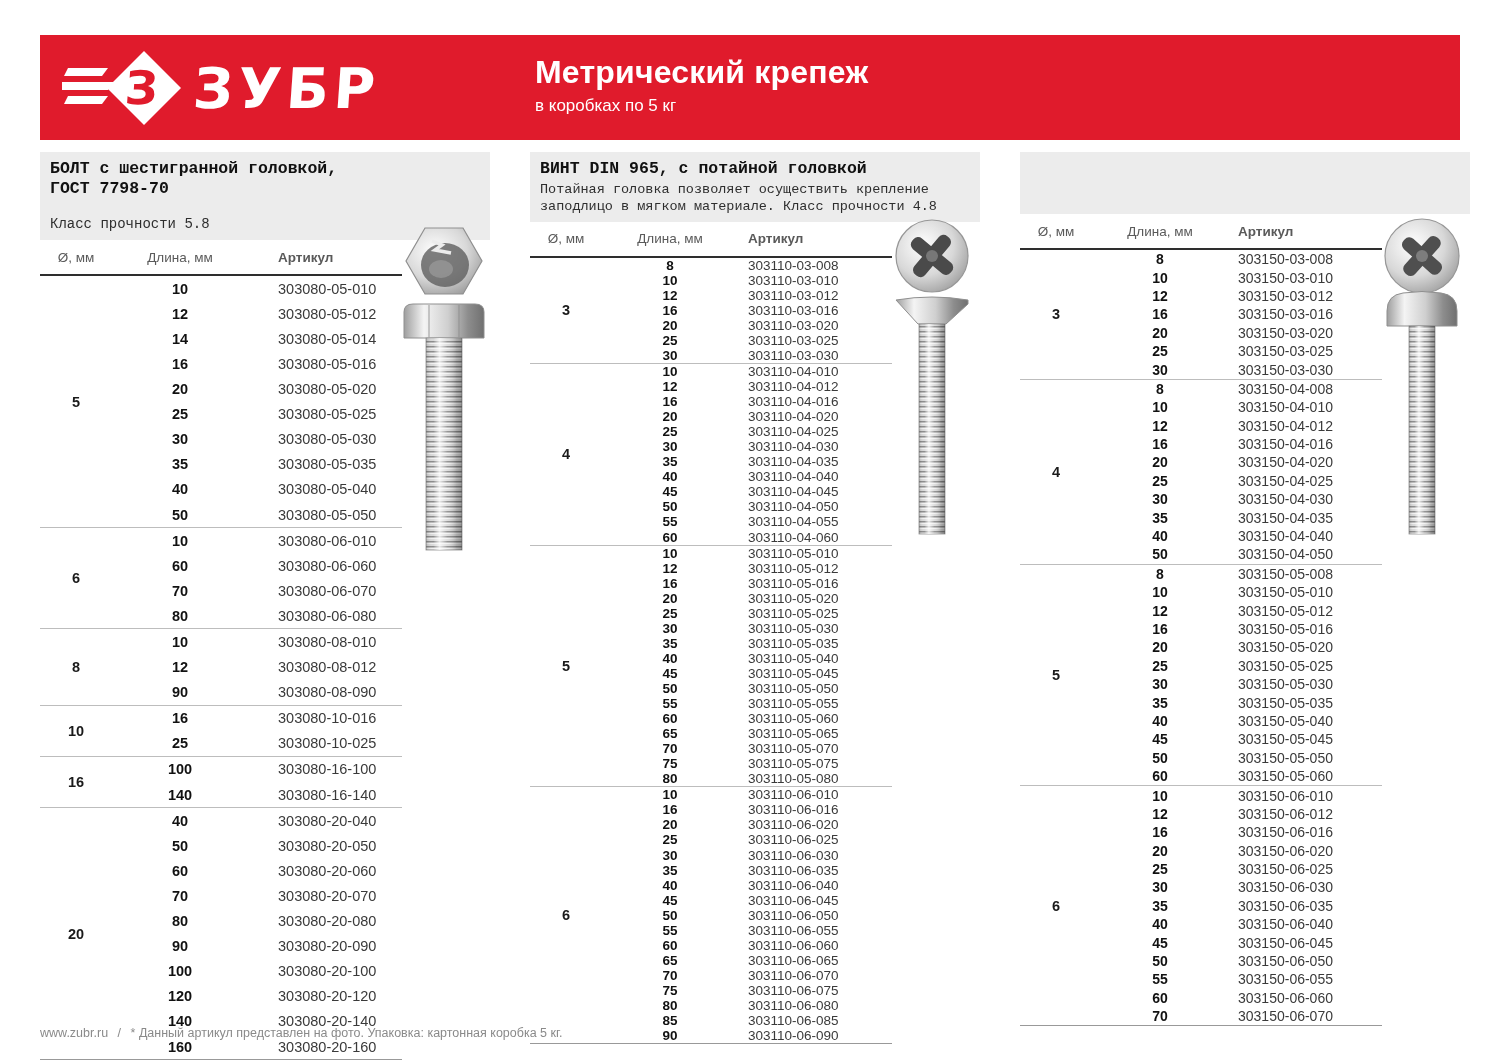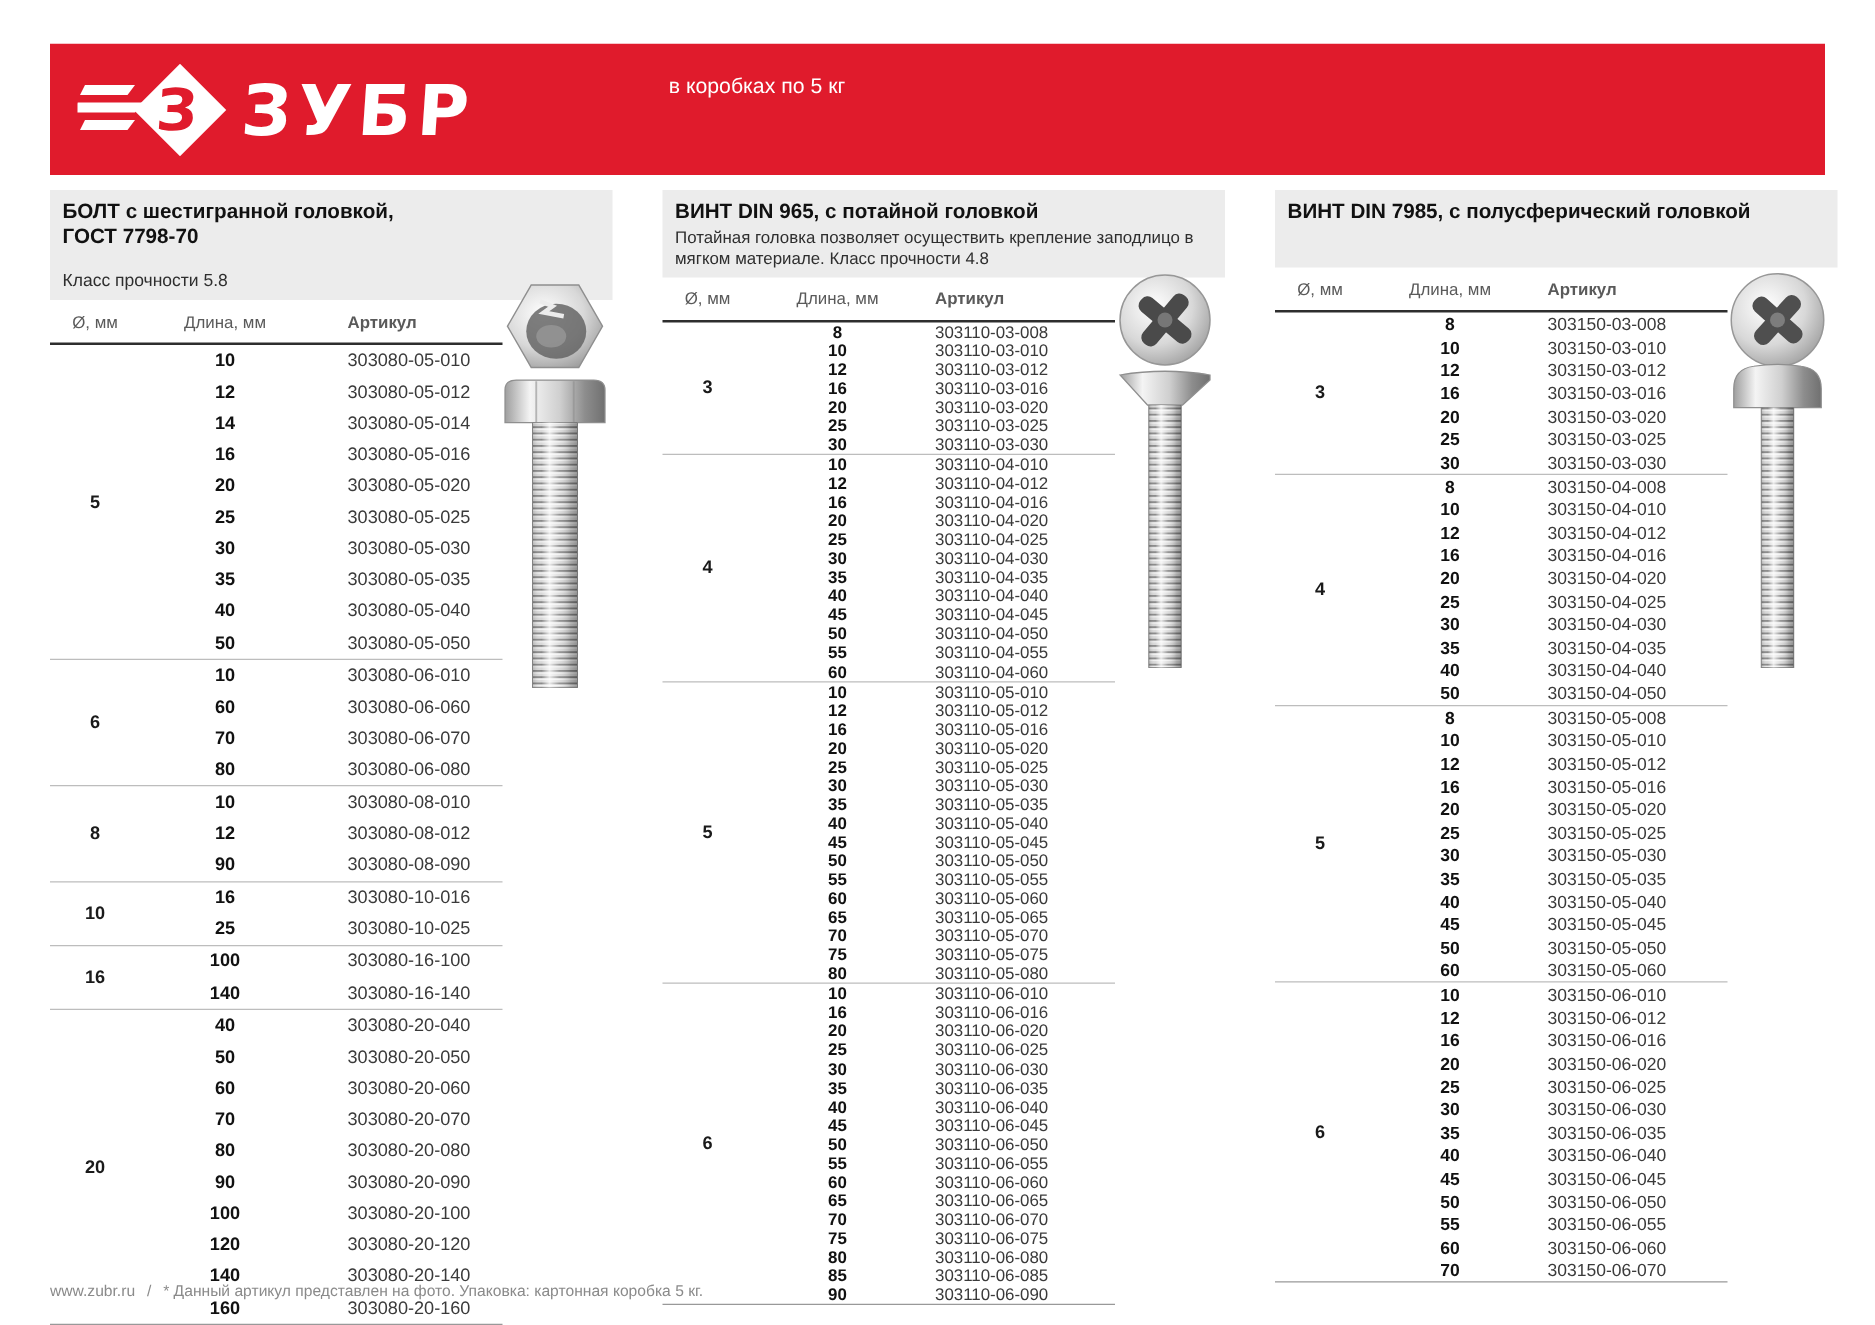--- a/index.html
+++ b/index.html
@@ -10,21 +10,21 @@
   .banner { position:absolute; left:40px; top:35px; width:1420px; height:105px; background:#e01b2c; }
   .logo { position:absolute; left:22px; top:16px; width:380px; height:74px; }
   .banner-titles { position:absolute; left:495px; top:19px; color:#fff; }
   .banner-title { font-size:32px; font-weight:bold; letter-spacing:.2px; }
   .banner-subtitle { font-size:17px; margin-top:5px; font-weight:normal; }
 
   
   .col { position:absolute; top:152px; width:450px; }
   .col[data-col="0"] { left:40px; } .col[data-col="1"] { left:530px; } .col[data-col="2"] { left:1020px; }
 
-  .title-block { background:#ececec; min-height:62px; padding:7px 12px 6px 10px; }
+  .title-block { background:#ececec; min-height:62px; padding:7px 12px 6px 10px;font-family:Liberation Mono, monospace; }
   .t-title { font-size:16.5px; font-weight:bold; line-height:1.22; white-space:pre-line; color:#111; }
   .t-desc { font-size:13.5px; color:#2e2e2e; line-height:1.28; margin-top:2px; }
   .col[data-col="0"] .t-desc { font-size:14px; margin-top:17px; }
 
   .ftable { width:362px; }
   .thead { display:flex; height:36px; align-items:center; border-bottom:2px solid #2e2e2e;
            color:#5a5a5a; font-size:13.5px; }
   .h-dia { width:72px; text-align:center; }
   .h-len { width:136px; text-align:center; }
   .h-art { flex:1; padding-left:10px;font-weight:bold; }
@@ -89,20 +89,21 @@
     <g fill="#ffffff">
       <polygon points="6,17 46,17 40,25 2,25"></polygon>
       <polygon points="0,31 52,31 46,39 -4,39"></polygon>
       <polygon points="6,45 46,45 40,53 2,53"></polygon>
       <polygon points="82,0 119,37 82,74 45,37"></polygon>
     </g>
     <text x="82" y="53" text-anchor="middle" font-size="46" font-weight="bold" fill="#e01b2c" font-family="DejaVu Sans, Liberation Sans, sans-serif" transform="skewX(-4)">З</text>
     <text x="134" y="57" font-size="56" font-weight="bold" fill="#ffffff" letter-spacing="5" font-family="DejaVu Sans, Liberation Sans, sans-serif" transform="skewX(-4)">ЗУБР</text>
   </svg>
   <div class="banner-titles">
+    <div class="banner-title">Метрический крепеж</div>
     <div class="banner-subtitle">в коробках по 5 кг</div>
   </div>
 </header>
 
 <section class="col" data-col="0">
   <div class="title-block">
     <div class="t-title">БОЛТ с шестигранной головкой,
 ГОСТ 7798-70</div>
     <div class="t-desc">Класс прочности 5.8</div>
   </div>
@@ -540,21 +541,20 @@
     <g transform="translate(40,0)">
       <path d="M-36,84 Q0,78 36,84 L36,88 L14,108 L-14,108 Z" fill="url(#metalV)" stroke="#8f8f8f" stroke-width="1"></path>
       <rect x="-13" y="108" width="26" height="210" fill="url(#thread)" stroke="#8f8f8f" stroke-width="0.8"></rect>
       <rect x="-13" y="108" width="26" height="210" fill="url(#shineV)"></rect>
     </g>
   </svg>
 </section>
 
 <section class="col" data-col="2">
   <div class="title-block">
-    <div class="t-title">ВИНТ DIN 7985, с полусферический головкой</div>
   </div>
   <div class="ftable">
     <div class="thead">
       <span class="h-dia">Ø, мм</span>
       <span class="h-len">Длина, мм</span>
       <span class="h-art">Артикул</span>
     </div>
     <div class="tbody">
         <div class="group">
           <div class="dia">3</div>

